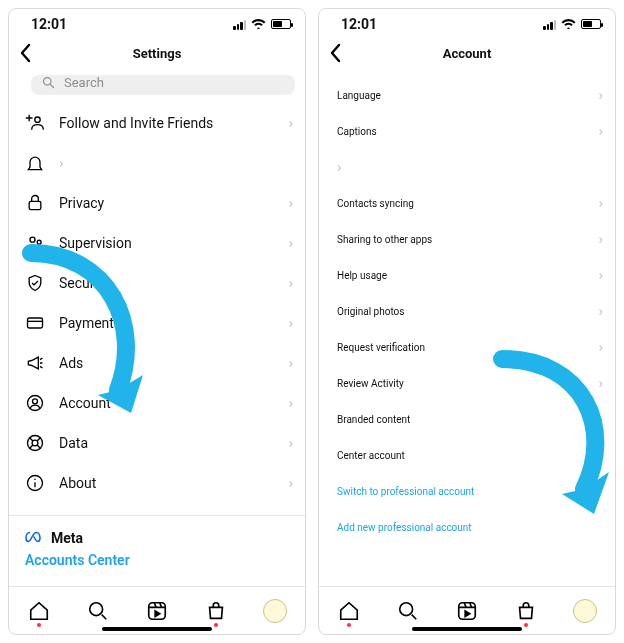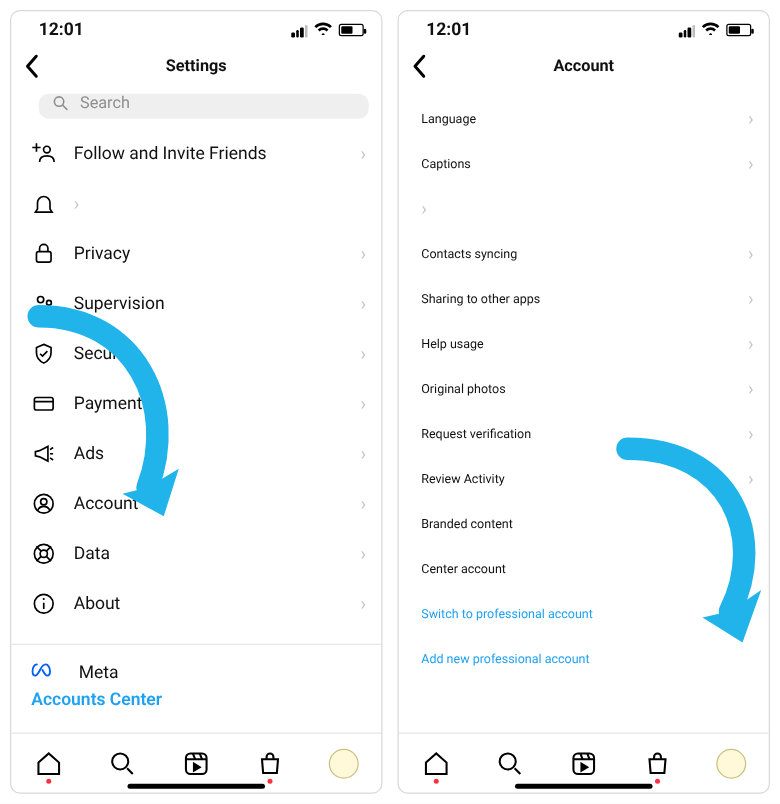--- a/index.html
+++ b/index.html
@@ -45,21 +45,21 @@
   
   .list{flex:1; overflow:hidden;}
   .row{display:flex; align-items:center; height:40px; padding:0 12px 0 16px; gap:14px; cursor:pointer;}
   .row .ricon{width:20px; display:flex; align-items:center; justify-content:center;}
   .row .label{flex:1; font-size:14px;}
   .row .chev{color:#c4c4c4; font-size:15px;}
   .divider-block{border-top:1px solid var(--divider); margin-top:12px;}
   .row.link .label{color:var(--link);}
 
   .meta-block{padding:14px 16px 8px 16px;}
-  .meta-line{display:flex; align-items:flex-end; gap:20px; font-weight:400; font-size:14px;}
+  .meta-line{display:flex; align-items:flex-end; gap:8px; font-weight:700; font-size:14px;}
   .meta-logo{color:var(--meta);}
   .accounts-center{color:var(--link); font-size:14px; font-weight:600; margin-top:6px; cursor:pointer;}
 
   
   .bottomnav{height:48px; border-top:1px solid var(--divider); display:flex; align-items:center; justify-content:space-around;}
   .bn{position:relative; width:28px; height:28px; display:flex; align-items:center; justify-content:center;}
   .bn .dot{position:absolute; bottom:-2px; left:50%; transform:translateX(-50%); width:4px; height:4px; border-radius:50%; background:#ff3040;}
   .avatar-dot{width:24px; height:24px; border-radius:50%; background:var(--highlight); border:1px solid #c9c284;}
   .home-ind{position:absolute; bottom:3px; left:50%; transform:translateX(-50%); width:110px; height:4px; background:#000; border-radius:3px;}
 

